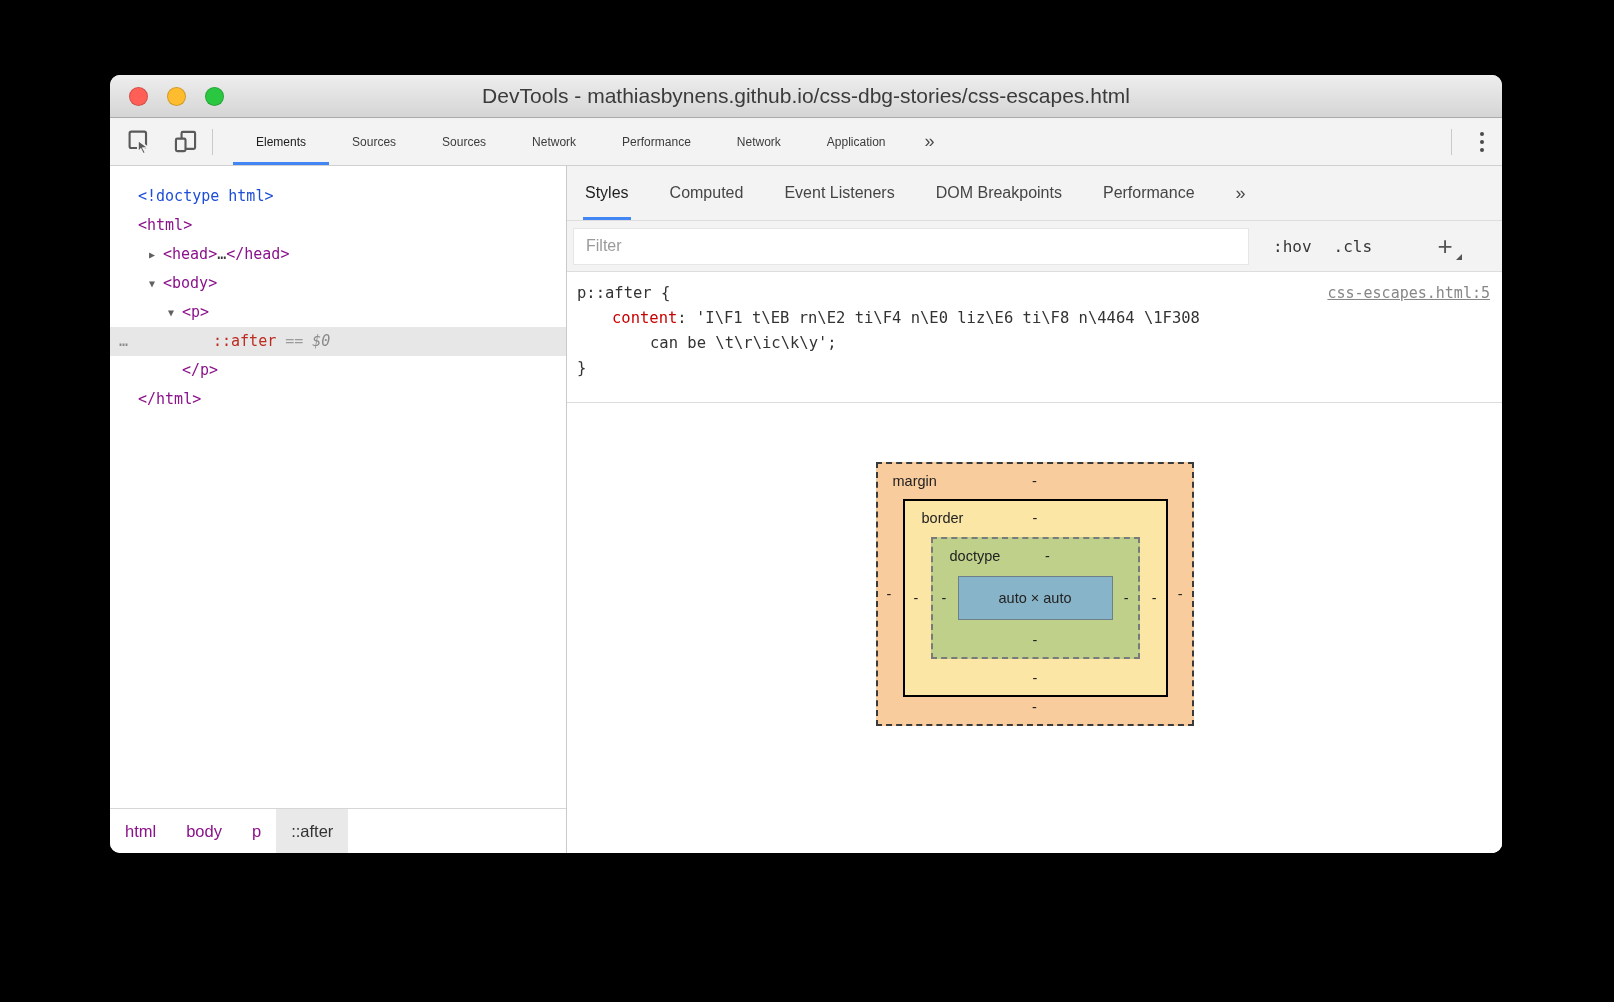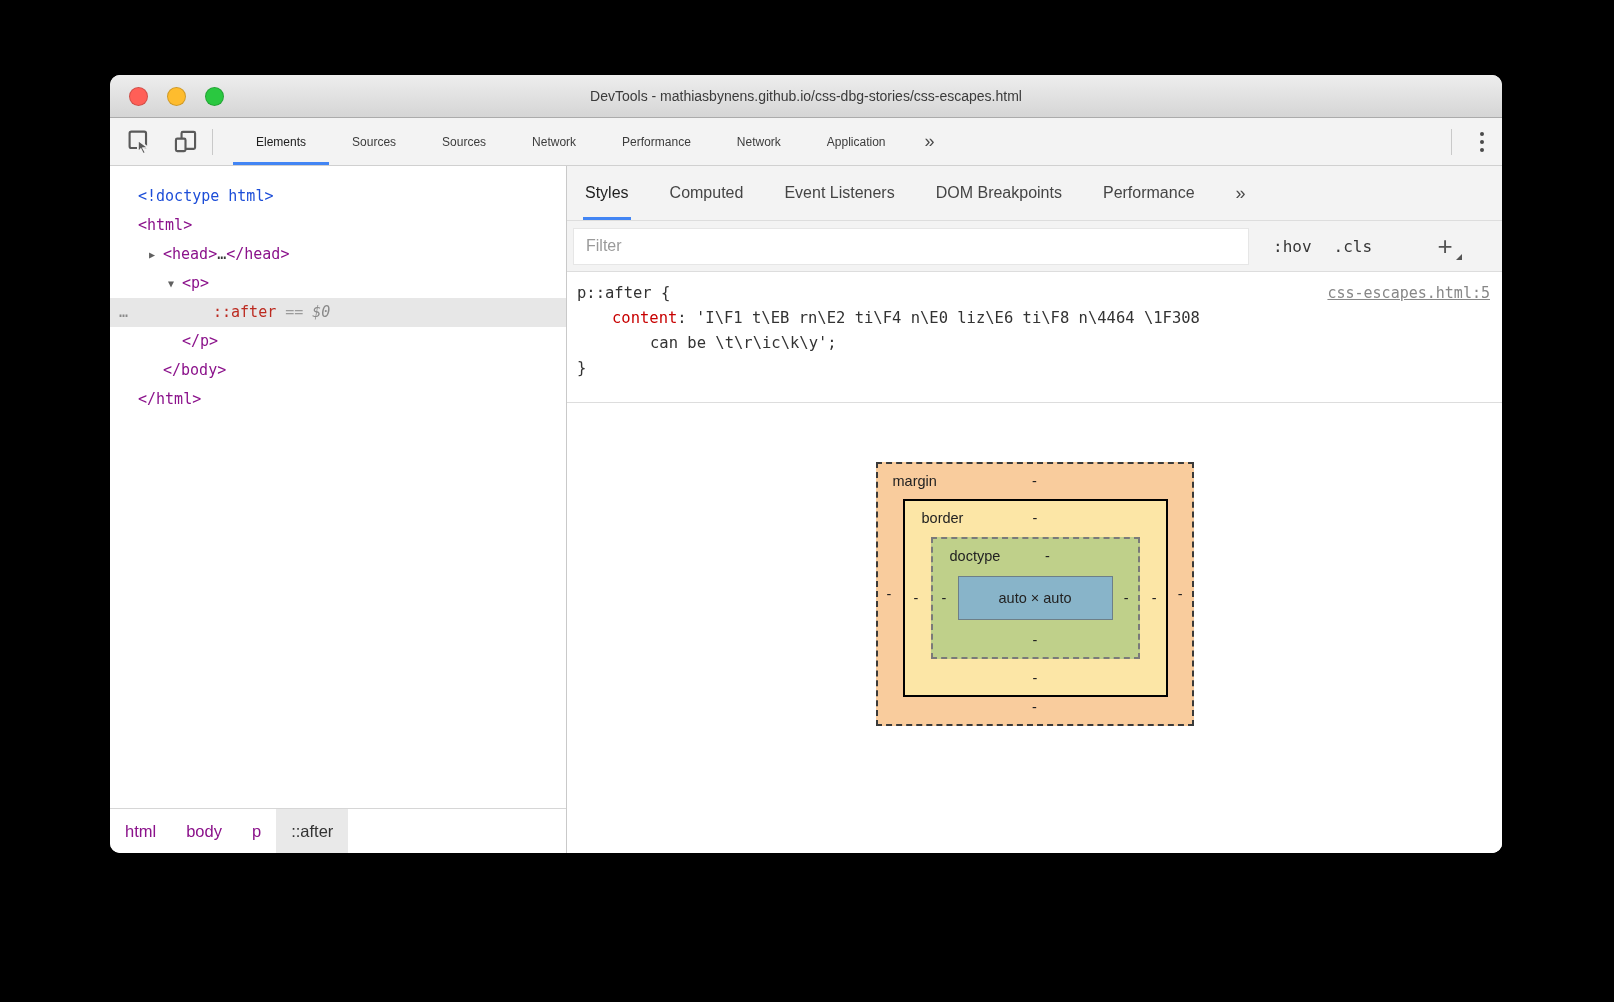--- a/index.html
+++ b/index.html
@@ -13,21 +13,21 @@
 
   
   .titlebar { position:relative; height:43px; flex:none;
               background:linear-gradient(#eeeeee,#d5d5d5); border-bottom:1px solid #ababab;
               display:flex; align-items:center; }
   .lights { position:absolute; left:19px; top:0; height:100%; display:flex; align-items:center; gap:19px; }
   .light { width:19px; height:19px; border-radius:50%; border:1px solid rgba(0,0,0,.18); }
   .light.red    { background:var(--traffic-red,#ff5f57); }
   .light.yellow { background:var(--traffic-yellow,#febc2e); }
   .light.green  { background:var(--traffic-green,#2ac840); }
-  .win-title { flex:1; text-align:center; font-size:14px; font-weight:500; color:#3b3b3b; }
+  .win-title { flex:1; text-align:center; font-size:21px; font-weight:500; color:#3b3b3b; }
 
   
   .toolbar { height:48px; flex:none; background:#f3f3f3; border-bottom:1px solid #d0d0d0;
              display:flex; align-items:center; position:relative; }
   .tool-icon { width:34px; height:34px; margin-left:12px; display:flex; align-items:center;
                justify-content:center; cursor:pointer; }
   .vdiv { width:1px; height:26px; background:#c9c9c9; margin:0 10px; }
   .tabs { display:flex; align-items:stretch; height:100%; margin-left:10px; }
   .tab { display:flex; align-items:center; padding:0 23px; font-size:12px; color:#3c3c3c;
          border-bottom:3px solid transparent; border-top:3px solid transparent; cursor:pointer; }
@@ -171,24 +171,24 @@
       </div>
     </div>
 
     <div class="content">
 
       <div class="left-panel">
         <div class="dom-tree">
           <div class="trow" style="padding-left:28px;"><span class="gray">&lt;!doctype html&gt;</span></div>
           <div class="trow" style="padding-left:28px;"><span class="tag">&lt;html&gt;</span></div>
           <div class="trow" style="padding-left:39px;"><span class="tri">▶</span><span class="tag">&lt;head&gt;</span><span class="dark">…</span><span class="tag">&lt;/head&gt;</span></div>
+          <div class="trow" style="padding-left:39px;"><span class="tri">▼</span><span class="tag">&lt;body&gt;</span></div>
           <div class="trow" style="padding-left:58px;"><span class="tri">▼</span><span class="tag">&lt;p&gt;</span></div>
           <div class="trow selected" style="padding-left:103px;"><span class="dots3">…</span><span class="pseudo">::after</span><span> </span><span class="eq">==</span><span> </span><span class="dollar">$0</span></div>
           <div class="trow" style="padding-left:72px;"><span class="tag">&lt;/p&gt;</span></div>
-          <div class="trow" style="padding-left:53px;"><span class="tag">&lt;/body&gt;</span></div>
           <div class="trow" style="padding-left:28px;"><span class="tag">&lt;/html&gt;</span></div>
         </div>
         <div class="crumbs">
           <span class="crumb">html</span>
           <span class="crumb">body</span>
           <span class="crumb">p</span>
           <span class="crumb active">::after</span>
         </div>
       </div>
 

